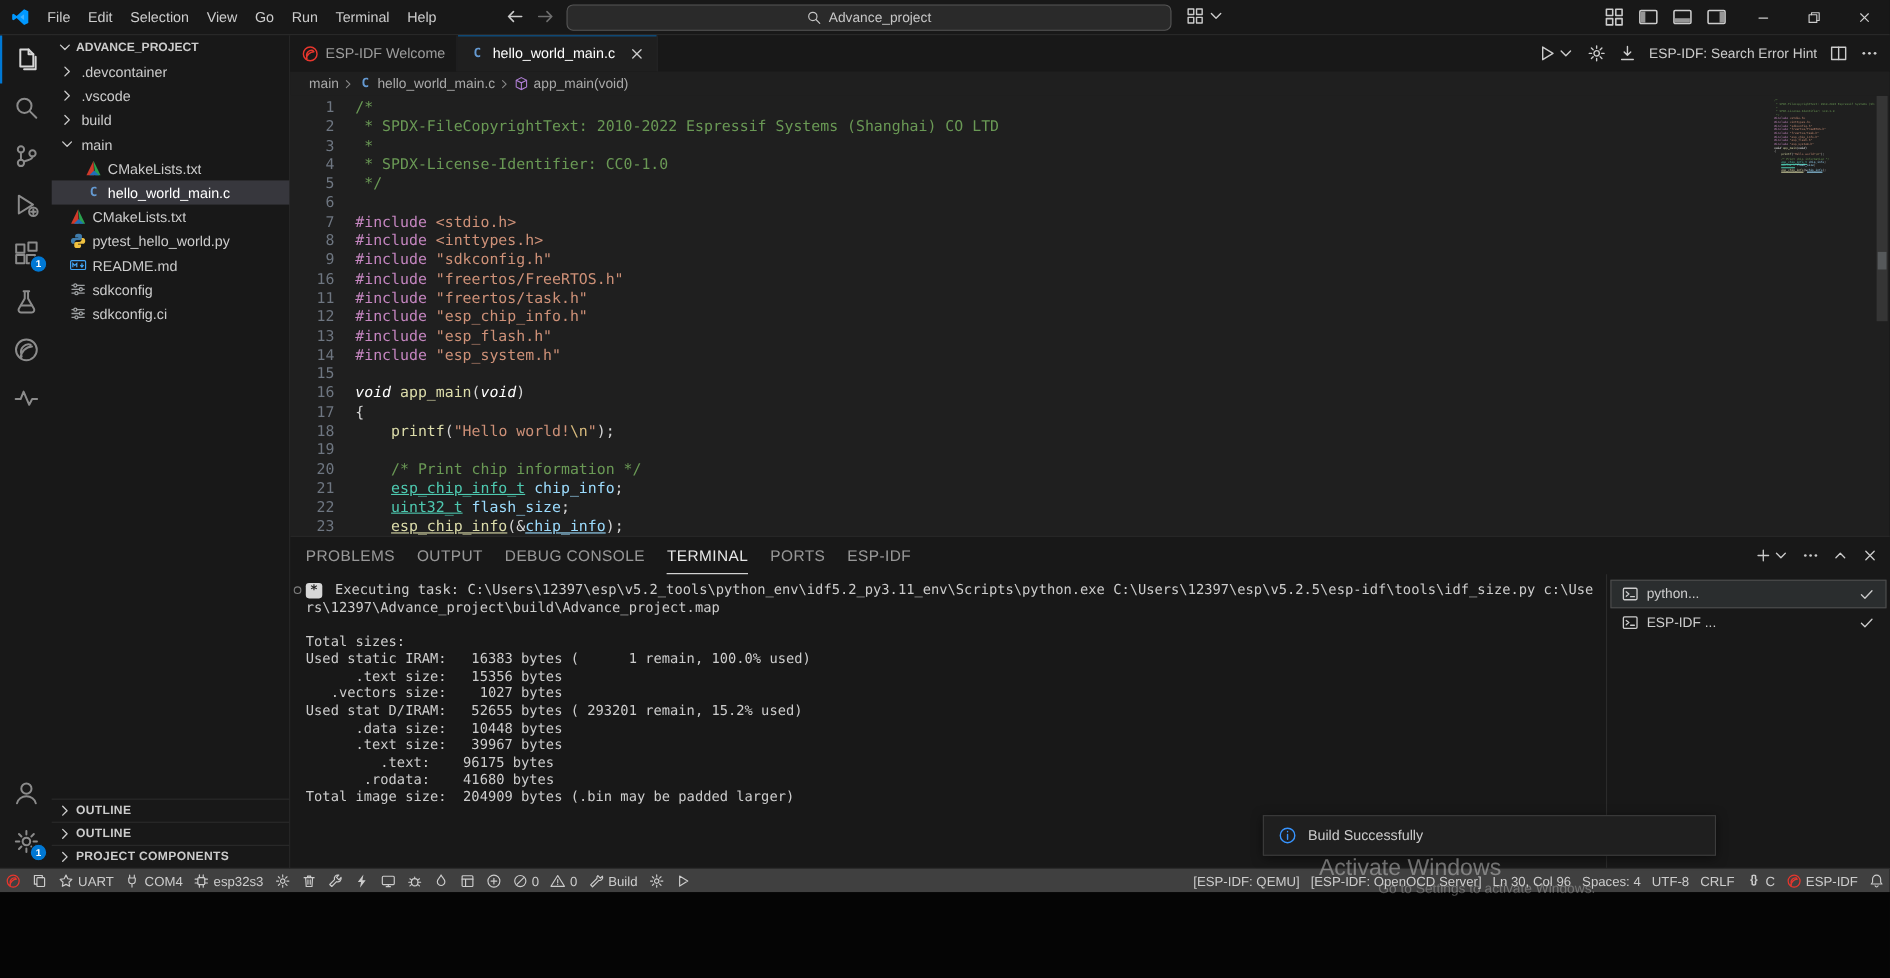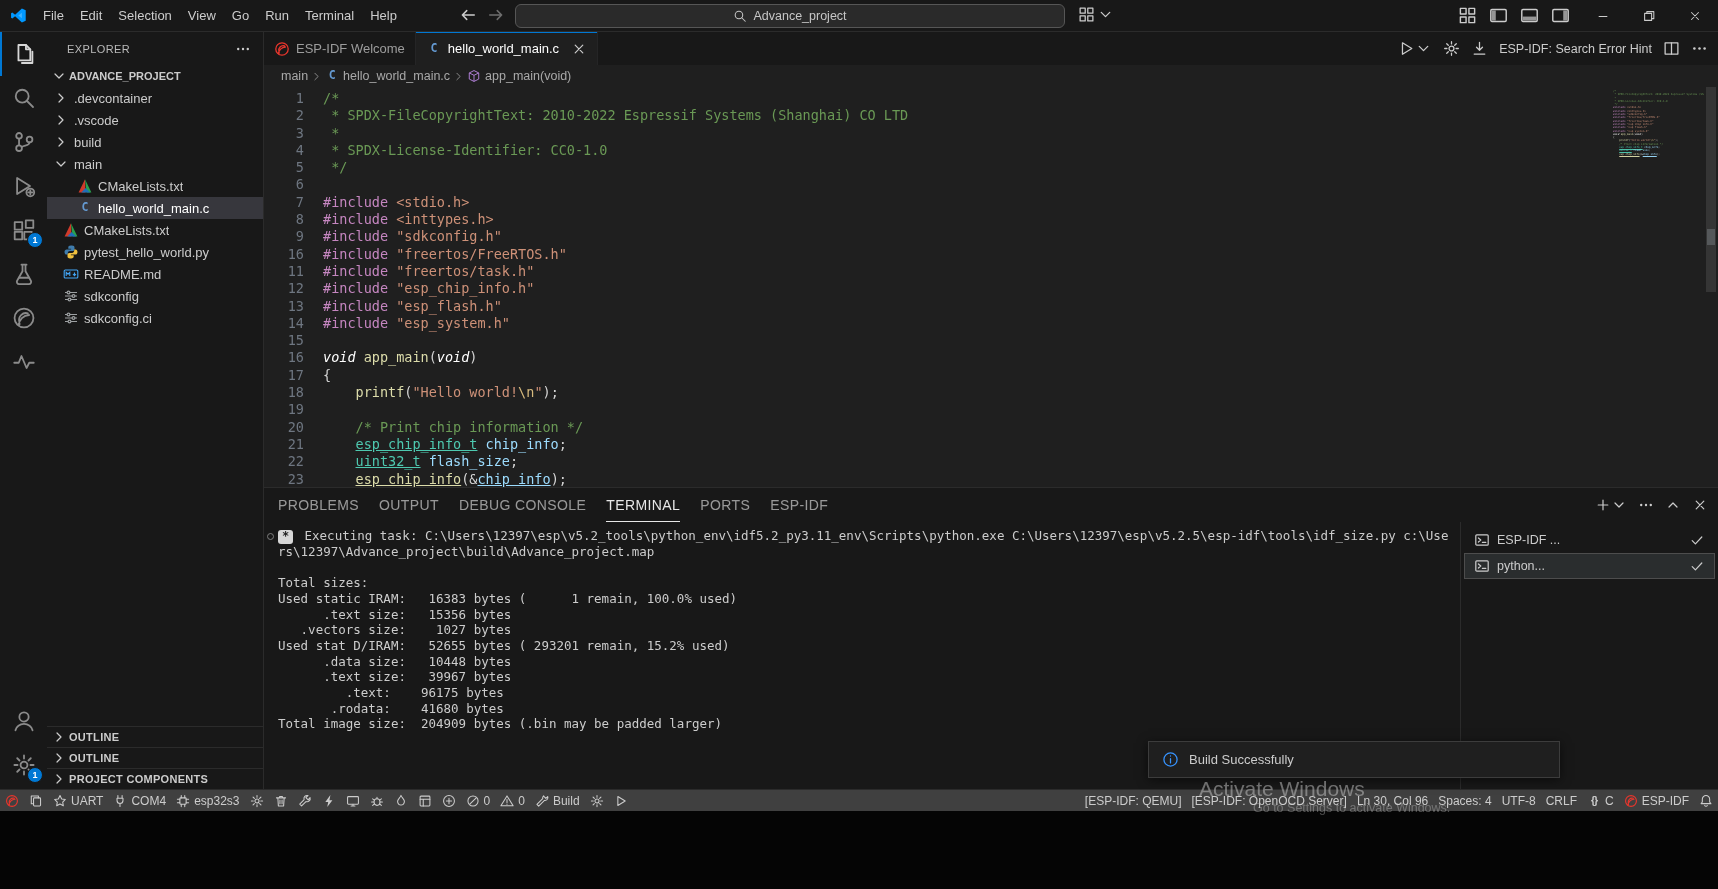--- a/index.html
+++ b/index.html
@@ -319,30 +319,20 @@
                 <circle cx="8" cy="8" r="2.3"></circle>
                 <path d="M8 1.6v2.1M8 12.3v2.1M1.6 8h2.1M12.3 8h2.1M3.5 3.5L5 5M11 11l1.5 1.5M12.5 3.5L11 5M5 11l-1.5 1.5"></path>
               </svg>
             </span>
             <span class="badge">1</span>
           </div>
         </div>
     </aside>
 
     <aside class="sidebar">
-      <div class="sidebar-header">
-        <span>EXPLORER</span>
-        <span class="ic">
-            <svg viewBox="0 0 16 16" fill="currentColor">
-              <circle cx="3.2" cy="8" r="1.2"></circle>
-              <circle cx="8" cy="8" r="1.2"></circle>
-              <circle cx="12.8" cy="8" r="1.2"></circle>
-            </svg>
-          </span>
-      </div>
       <div class="workspace-row">
         <span class="ic">
             <svg viewBox="0 0 16 16" fill="none" stroke="currentColor" stroke-width="1.2" stroke-linecap="round" stroke-linejoin="round">
               <path d="M4 6l4 4 4-4"></path>
             </svg>
           </span>
         <span>ADVANCE_PROJECT</span>
       </div>
       <div class="tree" id="tree">
           <div class="tree-item" style="padding-left:6px">
@@ -679,48 +669,48 @@
                 <div class="term-line">   .vectors size:    1027 bytes</div>
                 <div class="term-line">Used stat D/IRAM:   52655 bytes ( 293201 remain, 15.2% used)</div>
                 <div class="term-line">      .data size:   10448 bytes</div>
                 <div class="term-line">      .text size:   39967 bytes</div>
                 <div class="term-line">         .text:    96175 bytes</div>
                 <div class="term-line">       .rodata:    41680 bytes</div>
                 <div class="term-line">Total image size:  204909 bytes (.bin may be padded larger)</div>
               </div>
           </div>
           <div class="terminal-list" id="terminal-list">
+              <div class="term-item selected">
+                <span class="ic ">
+                  <svg viewBox="0 0 16 16" fill="none" stroke="currentColor" stroke-width="1.2" stroke-linecap="round" stroke-linejoin="round">
+                    <rect x="1.8" y="2.8" width="12.4" height="10.4" rx="1"></rect>
+                    <path d="M4.4 6l2.4 2-2.4 2M8.4 10.4h3.4"></path>
+                  </svg>
+                </span>
+                <span class="term-label">python...</span>
+                <span class="ic">
+                  <svg viewBox="0 0 16 16" fill="none" stroke="currentColor" stroke-width="1.2" stroke-linecap="round" stroke-linejoin="round">
+                    <path d="M3.2 8.6l3.2 3.2 6.4-6.8"></path>
+                  </svg>
+                </span>
+              </div>
               <div class="term-item">
                 <span class="ic ">
                   <svg viewBox="0 0 16 16" fill="none" stroke="currentColor" stroke-width="1.2" stroke-linecap="round" stroke-linejoin="round">
                     <rect x="1.8" y="2.8" width="12.4" height="10.4" rx="1"></rect>
                     <path d="M4.4 6l2.4 2-2.4 2M8.4 10.4h3.4"></path>
                   </svg>
                 </span>
                 <span class="term-label">ESP-IDF ...</span>
                 <span class="ic">
                   <svg viewBox="0 0 16 16" fill="none" stroke="currentColor" stroke-width="1.2" stroke-linecap="round" stroke-linejoin="round">
                     <path d="M3.2 8.6l3.2 3.2 6.4-6.8"></path>
                   </svg>
                 </span>
               </div>
-              <div class="term-item selected">
-                <span class="ic ">
-                  <svg viewBox="0 0 16 16" fill="none" stroke="currentColor" stroke-width="1.2" stroke-linecap="round" stroke-linejoin="round">
-                    <rect x="1.8" y="2.8" width="12.4" height="10.4" rx="1"></rect>
-                    <path d="M4.4 6l2.4 2-2.4 2M8.4 10.4h3.4"></path>
-                  </svg>
-                </span>
-                <span class="term-label">python...</span>
-                <span class="ic">
-                  <svg viewBox="0 0 16 16" fill="none" stroke="currentColor" stroke-width="1.2" stroke-linecap="round" stroke-linejoin="round">
-                    <path d="M3.2 8.6l3.2 3.2 6.4-6.8"></path>
-                  </svg>
-                </span>
-              </div>
             </div>
         </div>
       </div>
     </div>
   </div>
 
   <footer class="statusbar">
     <div class="sb-group" id="sb-left">
         <span class="sb-item">
           <span class="ic esp-colored">

